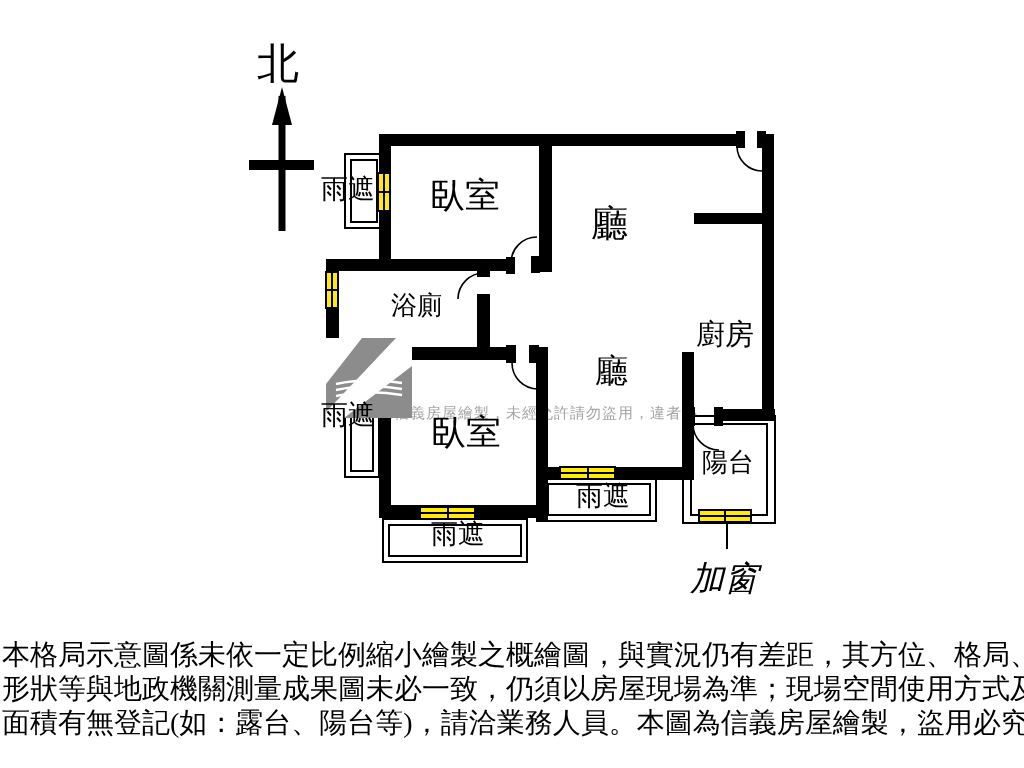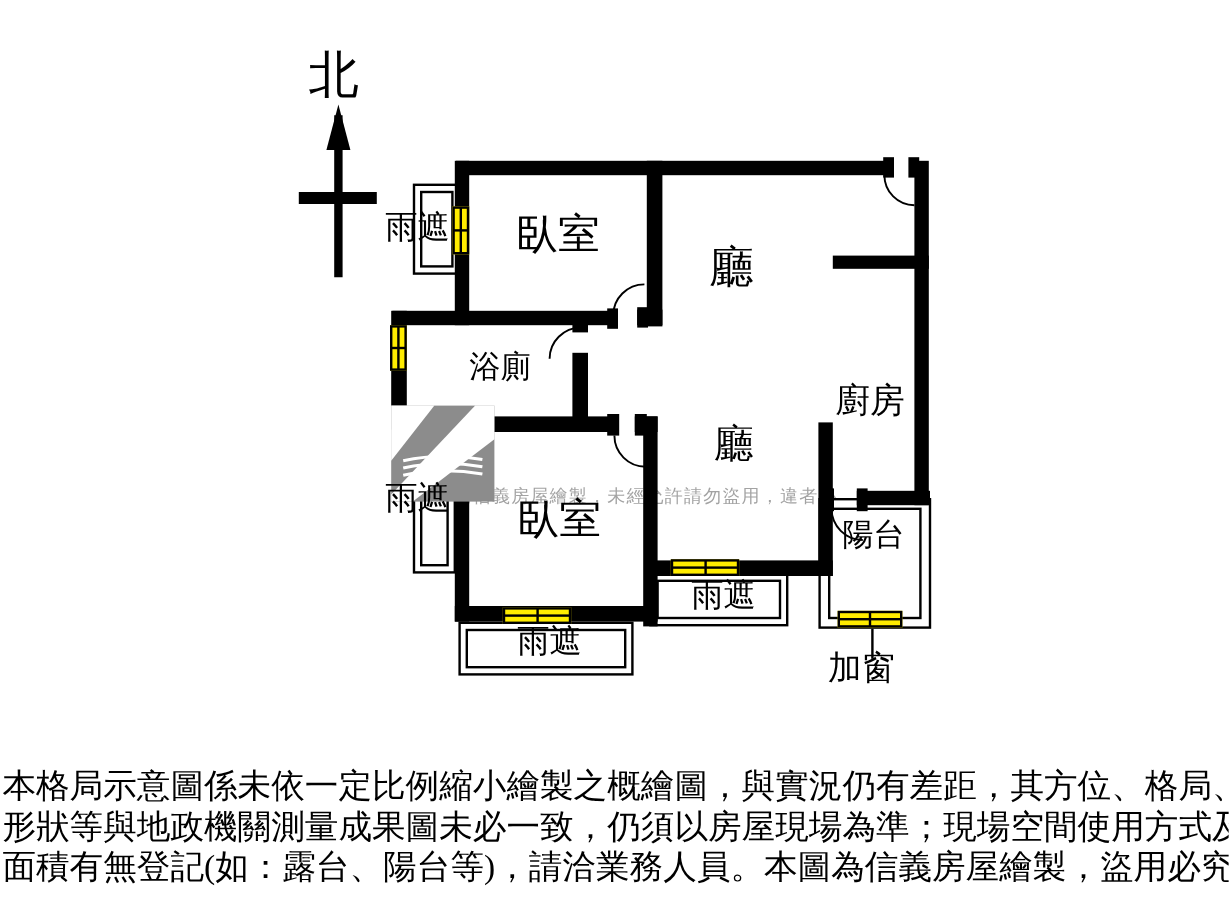--- a/index.html
+++ b/index.html
@@ -102,22 +102,22 @@
 
   <div class="lbl" style="left:257px;top:42px;font-size:42px;">北</div>
   <div class="lbl" style="left:321px;top:175px;font-size:27px;">雨遮</div>
   <div class="lbl" style="left:430px;top:178px;font-size:35px;">臥室</div>
   <div class="lbl" style="left:591px;top:205px;font-size:37px;">廳</div>
   <div class="lbl" style="left:391px;top:292px;font-size:26px;">浴廁</div>
   <div class="lbl" style="left:696px;top:319px;font-size:29px;">廚房</div>
   <div class="lbl" style="left:595px;top:354px;font-size:33px;">廳</div>
   <div class="lbl" style="left:321px;top:401px;font-size:27px;">雨遮</div>
   <div class="lbl" style="left:431px;top:415px;font-size:35px;">臥室</div>
-  <div class="lbl" style="left:702px;top:432px;font-size:26px;">陽台</div>
+  <div class="lbl" style="left:702px;top:449px;font-size:26px;">陽台</div>
   <div class="lbl" style="left:576px;top:482px;font-size:27px;">雨遮</div>
   <div class="lbl" style="left:431px;top:520px;font-size:27px;">雨遮</div>
-  <div class="lbl" style="left:690px;top:543px;font-size:28px;">加窗</div>
+  <div class="lbl" style="left:690px;top:561px;font-size:34px;font-style:italic;">加窗</div>
 
   <div class="disc" style="top:636px;">本格局示意圖係未依一定比例縮小繪製之概繪圖，與實況仍有差距，其方位、格局、</div>
   <div class="disc" style="top:670px;">形狀等與地政機關測量成果圖未必一致，仍須以房屋現場為準；現場空間使用方式及</div>
   <div class="disc" style="top:704px;">面積有無登記(如：露台、陽台等)，請洽業務人員。本圖為信義房屋繪製，盜用必究。</div>
 
 </div>
 
 </body></html>

